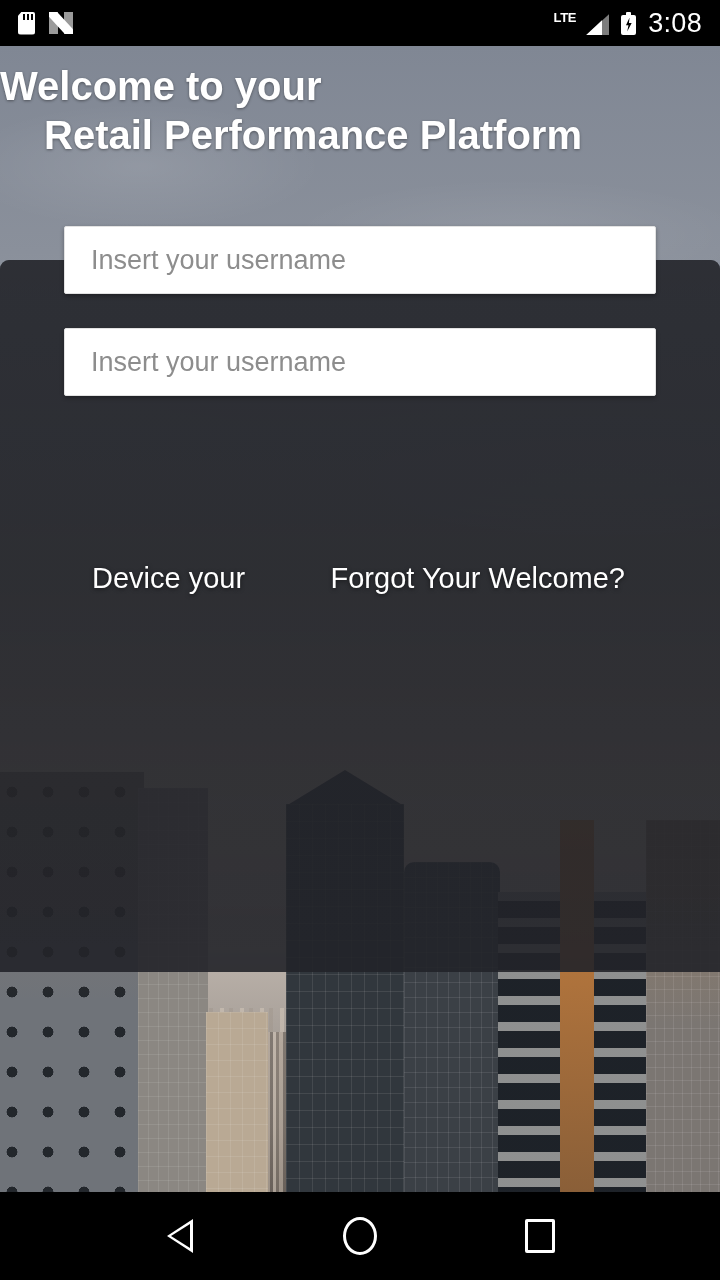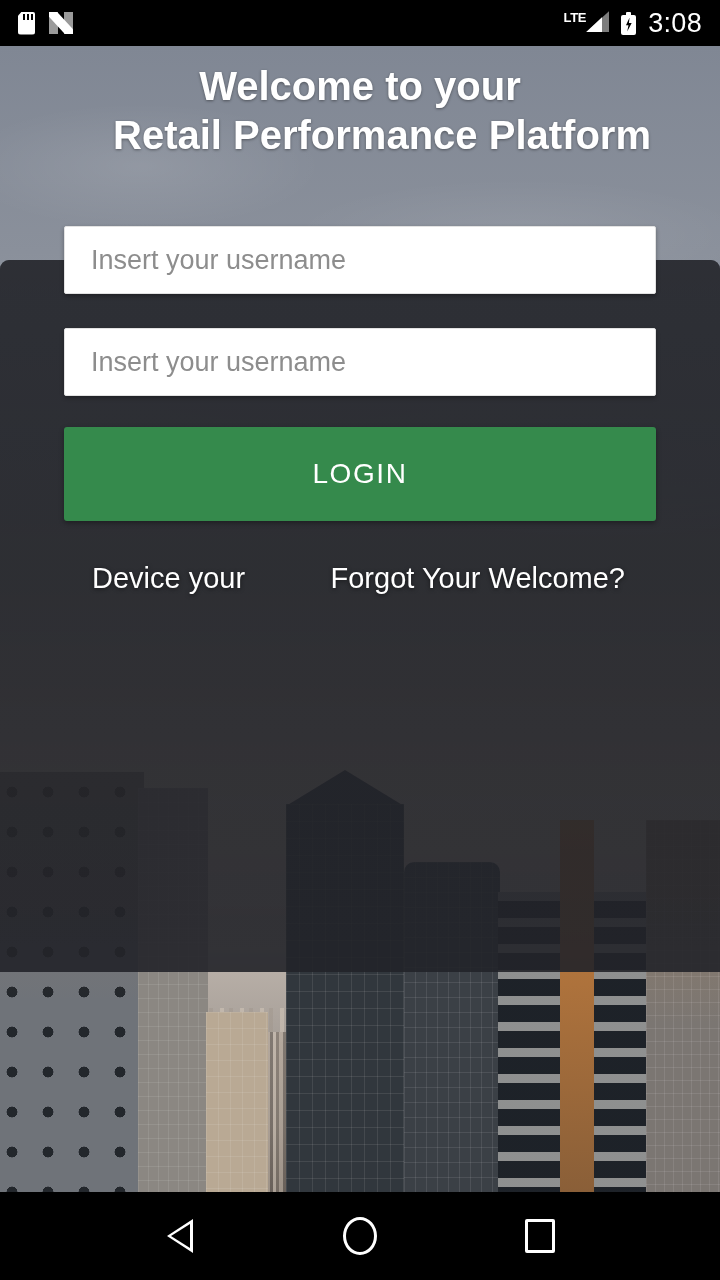--- a/index.html
+++ b/index.html
@@ -32,21 +32,21 @@
     clip-path: polygon(0 0, 100% 0, 100% 100%, 0 100%);
   }
   .nlogo .bar-r{
     position:absolute; right:0; top:0; width:9px; height:22px; background:#9a9a9a;
   }
   .nlogo .diag{
     position:absolute; left:0; top:0; width:24px; height:22px; background:#fff;
     clip-path: polygon(0 0, 34% 0, 100% 78%, 100% 100%, 66% 100%, 0 22%);
   }
 
-  .lte{ display:flex; align-items:flex-start; gap:0;text-decoration:underline; }
+  .lte{ display:flex; align-items:flex-end; gap:10px;text-decoration:underline; }
   .lte .txt{ color:#fff; font-size:13px; font-weight:bold; line-height:1; letter-spacing:-.3px; margin-bottom:11px; }
   .sig{ position:relative; width:23px; height:21px; }
   .sig .full{
     position:absolute; right:0; bottom:0; width:23px; height:21px; background:#7d7d7d;
     clip-path: polygon(100% 0, 100% 100%, 0 100%);
   }
   .sig .on{
     position:absolute; right:7px; bottom:0; width:16px; height:15px; background:#fff;
     clip-path: polygon(100% 0, 100% 100%, 0 100%);
   }
@@ -124,21 +124,21 @@
     position:absolute; left:0; top:0; width:720px; height:712px;
     background:linear-gradient(180deg, rgba(46,48,54,.55) 0%, rgba(40,42,47,.35) 42%,
                rgba(30,31,35,.10) 66%, rgba(24,25,28,0) 100%);
     border-radius:9px 9px 0 0; pointer-events:none;
   }
 
   .content{ position:absolute; left:0; top:0; width:720px; height:712px; z-index:21; }
 
   .heading{
     position:absolute; left:0; top:62px; width:720px;
-    text-align:center; color:#fff;
+    text-align:left; color:#fff;
     font-size:40px; font-weight:bold; line-height:1.22;
     text-shadow:0 1px 3px rgba(0,0,0,.4);
   }
   .heading .l2{ display:block;margin-left:44px; }
 
   .field{
     position:absolute; left:64px; width:592px; height:68px;
     background:#fff; border:1px solid #e2e2e2; border-radius:2px;
     box-shadow:0 2px 4px rgba(0,0,0,.32);
     display:flex; align-items:center; padding:0 26px;
@@ -278,21 +278,20 @@
     </div>
 
     <div class="field" id="f-user">
       <span class="ph">Insert your username</span>
     </div>
 
     <div class="field" id="f-pass">
       <span class="ph">Insert your username</span>
     </div>
 
-    <div class="login-btn">LOGIN</div>
 
     <div class="link" id="lnk-device">Device your</div>
     <div class="link" id="lnk-forgot">Forgot Your Welcome?</div>
   </div>
 
   <div class="navbar">
     <div class="nav-btn">
       <span class="ic-back"></span>
     </div>
     <div class="nav-btn">

